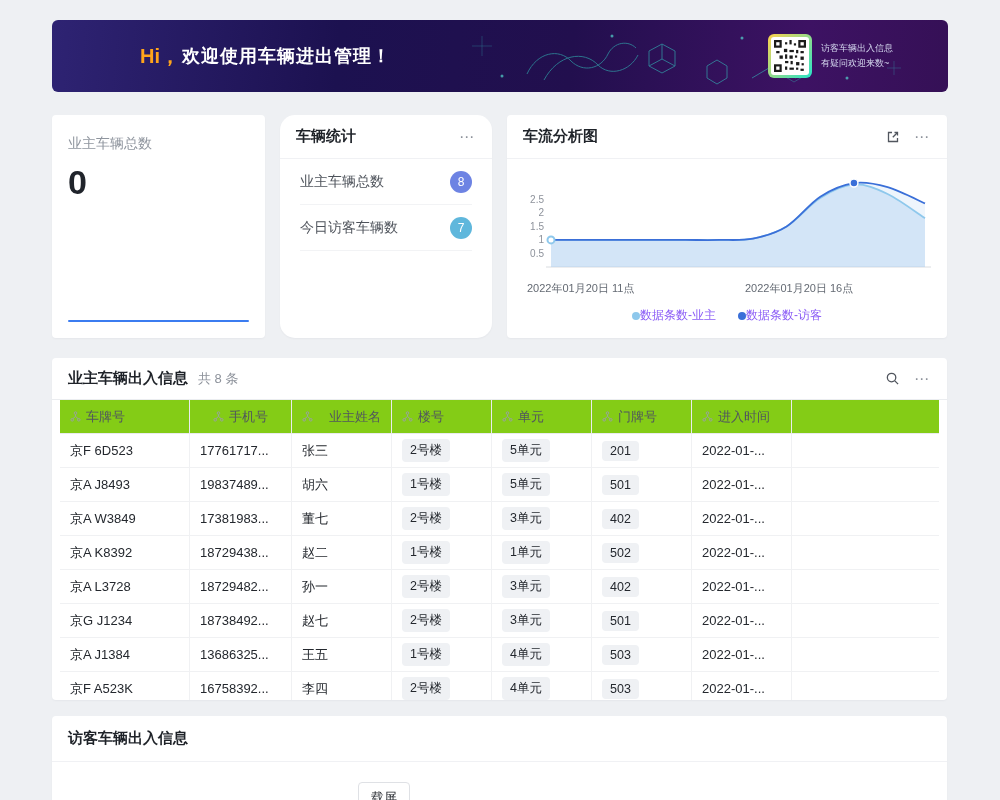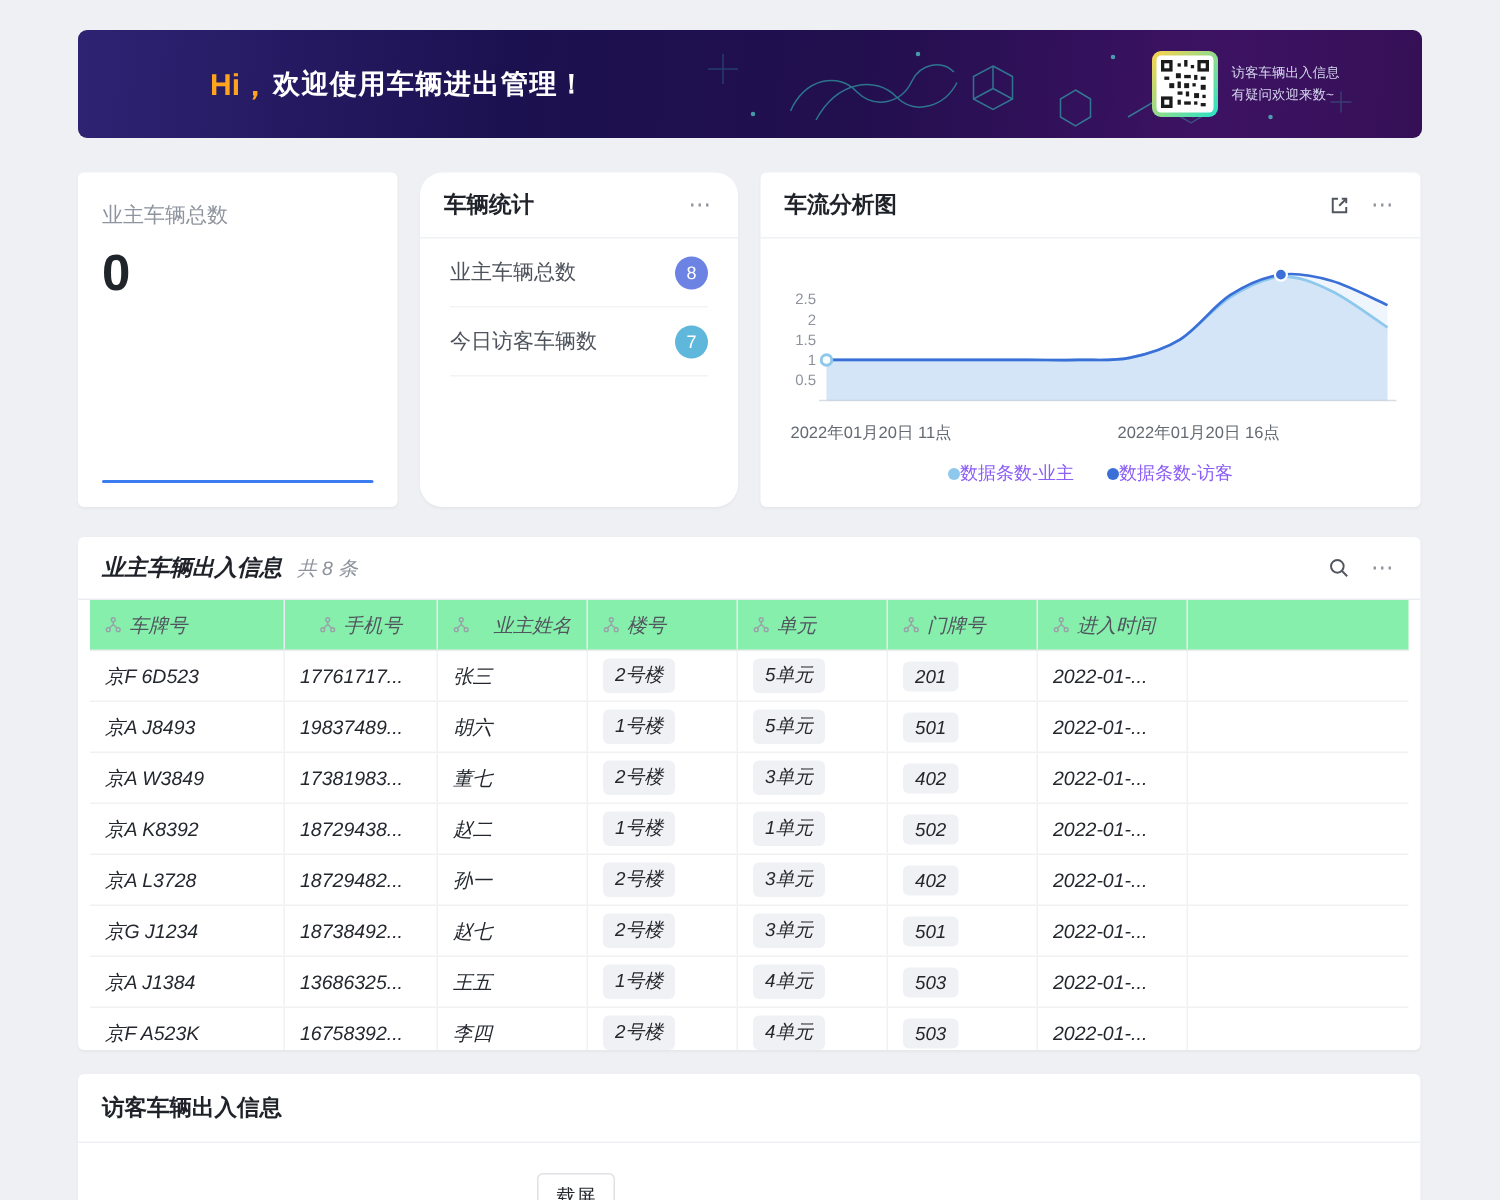--- a/index.html
+++ b/index.html
@@ -49,25 +49,25 @@
   .card-flow{left:507px;top:115px;width:440px;height:223px;}
   .chart-wrap{position:relative;margin:8px 14px 0;height:112px;}
   .x-labels{position:relative;height:16px;margin:2px 14px 0;font-size:11px;color:#646a73;}
   .x-labels .xl-1{position:absolute;left:6px;top:0;}
   .x-labels .xl-2{position:absolute;left:224px;top:0;}
   .legend{display:flex;justify-content:center;gap:22px;margin-top:10px;}
   .legend-item{display:flex;align-items:center;gap:0;font-size:12px;color:#8b5cf6;cursor:pointer;}
   .legend-dot{width:8px;height:8px;border-radius:50%;}
 
   
-  .card-owner{left:52px;top:358px;width:895px;height:342px;overflow:hidden;font-style:italic;}
+  .card-owner{left:52px;top:358px;width:895px;height:342px;overflow:hidden;}
   .card-owner .card-head{height:42px;border-bottom:1px solid #ebedf0;}
   .count-text{font-size:13px;color:#8d929b;margin-left:10px;font-weight:400;}
   .table{margin:0 8px;font-size:13px;}
-  .thead{display:flex;background:#86efac;border-bottom:1px solid #e9ebee;}
+  .thead{display:flex;background:#84cc16;border-bottom:1px solid #e9ebee;}
   .th{display:flex;align-items:center;gap:5px;height:33px;padding:0 10px;border-right:1px solid #e9ebee;color:#51565e;cursor:pointer;white-space:nowrap;}
   .th.filler,.td.filler{flex:1;border-right:none;}
   .trow{display:flex;border-bottom:1px solid #f0f1f3;}
   .td{display:flex;align-items:center;height:33px;padding:0 10px;border-right:1px solid #f0f1f3;color:#24282e;white-space:nowrap;overflow:hidden;}
   .tag{background:#eff1f4;border-radius:4px;padding:3px 8px;font-size:12.5px;color:#24282e;}
 
   
   .card-visitor{left:52px;top:716px;width:895px;height:110px;}
   .card-visitor .card-head{height:46px;border-bottom:1px solid #f0f1f4;}
   .partial-btn{position:absolute;left:306px;top:66px;background:#fff;border:1px solid #dfe1e5;border-radius:4px;padding:6px 12px;font-size:13px;color:#24282e;cursor:pointer;}

